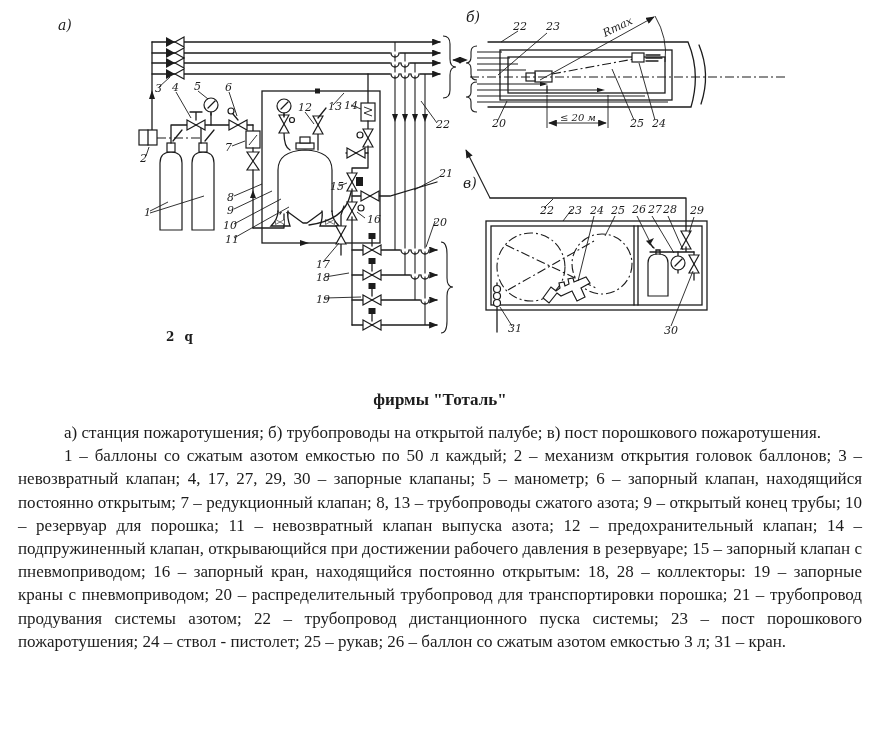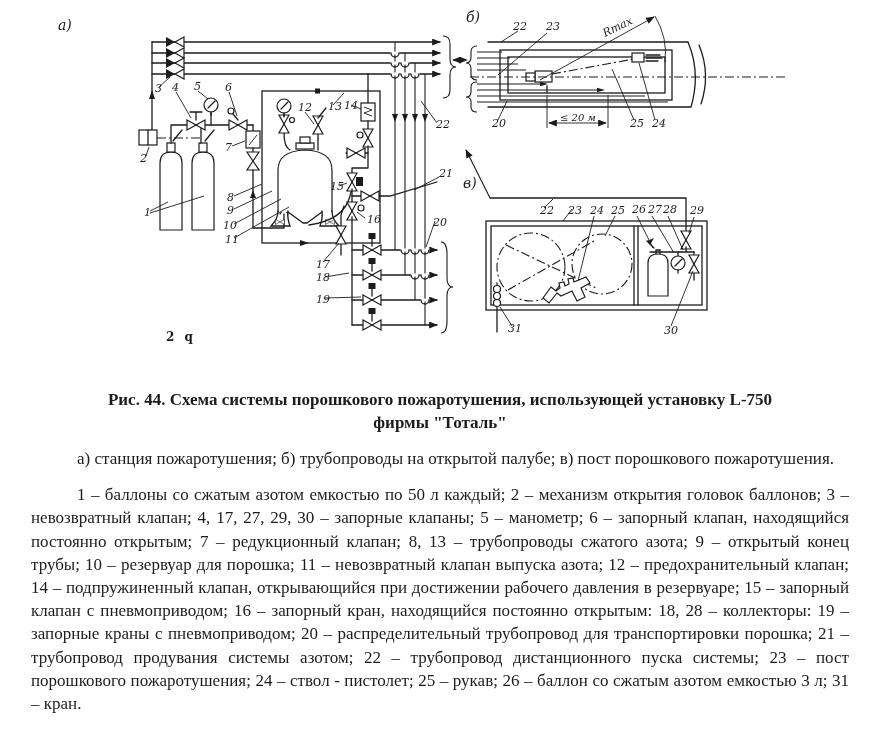--- a/index.html
+++ b/index.html
@@ -17,21 +17,21 @@
   .wh{fill:#ffffff;stroke:#1c1c1c;stroke-width:1.2;}
   .dlabel{font:italic 11px "DejaVu Serif",serif;fill:#1c1c1c;}
   .panel{font:italic 14px "DejaVu Serif",serif;}
   .small{font:italic 10px "DejaVu Serif",serif;}
   .bold{font:bold 12px "DejaVu Serif",serif;letter-spacing:3px;}
   .rot{font:italic 11px "DejaVu Serif",serif;}
   
   .caption{padding:0 18px;}
   .fig-title{margin:16px 40px 10px;text-align:center;font-weight:bold;font-size:17px;line-height:23px;}
   .fig-title span{display:block;}
-  .fig-sub,.fig-legend{margin:13px;font-size:17px;line-height:23.2px;text-align:justify;text-indent:46px;}
+  .fig-sub,.fig-legend{margin:0;font-size:17px;line-height:23.2px;text-align:justify;text-indent:46px;}
 </style>
 </head>
 <body>
 
 <div class="page">
 
   <div class="diagram-wrap">
   <svg id="diagram-svg" width="880" height="372" viewBox="0 0 880 372">
     <defs>
       <marker id="arr" viewBox="0 0 10 8" refX="9" refY="4" markerWidth="9" markerHeight="7" orient="auto-start-reverse" markerUnits="userSpaceOnUse">
@@ -363,20 +363,19 @@
           <text x="663" y="213" class="dlabel">28</text>
           <text x="690" y="214" class="dlabel">29</text>
           <text x="664" y="334" class="dlabel">30</text>
           <text x="508" y="332" class="dlabel">31</text>
         </g>
   </svg>
   </div>
 
   <div class="caption">
     <div class="fig-title">
-      <span>Рис. 44. Схема системы порошкового пожаротушения, использующей установку L-750</span>
       <span>фирмы "Тоталь"</span>
     </div>
     <p class="fig-sub">а) станция пожаротушения; б) трубопроводы на открытой палубе; в) пост порошкового пожаротушения.</p>
     <p class="fig-legend">1 – баллоны со сжатым азотом емкостью по 50 л каждый; 2 – механизм открытия головок баллонов; 3 – невозвратный клапан; 4, 17, 27, 29, 30 – запорные клапаны; 5 – манометр; 6 – запорный клапан, находящийся постоянно открытым; 7 – редукционный клапан; 8, 13 – трубопроводы сжатого азота; 9 – открытый конец трубы; 10 – резервуар для порошка; 11 – невозвратный клапан выпуска азота; 12 – предохранительный клапан; 14 – подпружиненный клапан, открывающийся при достижении рабочего давления в резервуаре; 15 – запорный клапан с пневмоприводом; 16 – запорный кран, находящийся постоянно открытым: 18, 28 – коллекторы: 19 – запорные краны с пневмоприводом; 20 – распределительный трубопровод для транспортировки порошка; 21 – трубопровод продувания системы азотом; 22 – трубопровод дистанционного пуска системы; 23 – пост порошкового пожаротушения; 24 – ствол - пистолет; 25 – рукав; 26 – баллон со сжатым азотом емкостью 3 л; 31 – кран.</p>
   </div>
 
 </div>
 
 </body></html>

